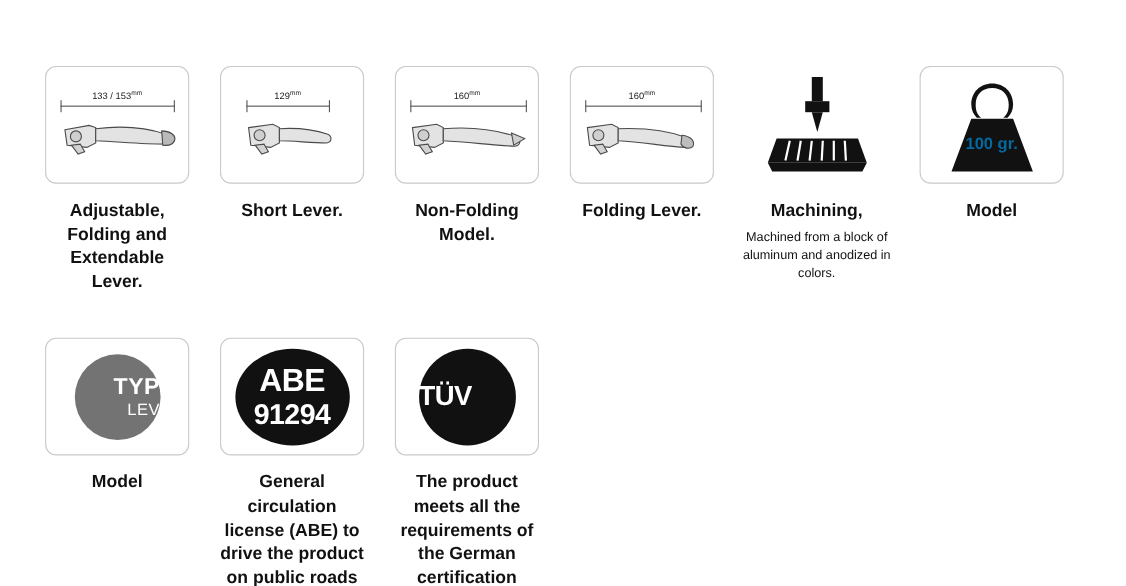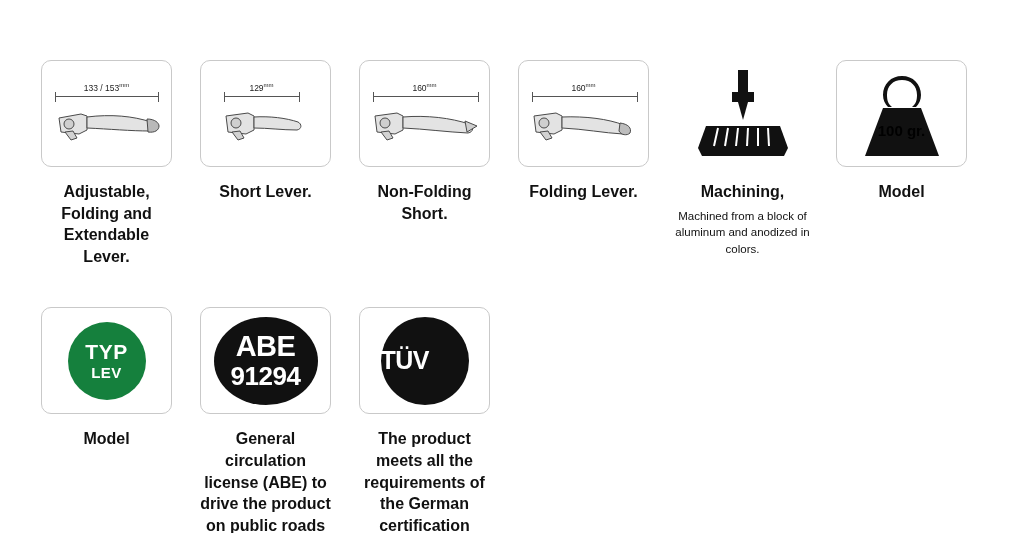--- a/index.html
+++ b/index.html
@@ -119,36 +119,36 @@
   .lever-svg {
     position: absolute;
     left: 4px;
     top: 38px;
   }
   
   .badge-circle {
     width: 78px;
     height: 78px;
     border-radius: 50%;
-    background: #15803d;
+    background: #737373;
     color: #ffffff;
     display: flex;
     flex-direction: column;
-    align-items: center;
+    align-items: flex-end;
     justify-content: center;
     line-height: 1;
   }
   .badge-circle .l1 {
     font-size: 21px;
     font-weight: bold;
     letter-spacing: 0.5px;
   }
   .badge-circle .l2 {
     font-size: 15px;
-    font-weight: bold;
+    font-weight: normal;
     margin-top: 3px;
     letter-spacing: 0.5px;
   }
   .badge-abe {
     width: 104px;
     height: 88px;
     border-radius: 50%;
     background: #111111;
     color: #ffffff;
     display: flex;
@@ -181,21 +181,21 @@
   .badge-tuv .l1 {
     font-size: 25px;
     font-weight: bold;
     letter-spacing: -0.5px;
   }
   .weight-label {
     position: absolute;
     left: 0; right: 0;
     top: 56px;
     text-align: center;
-    color: #000000;
+    color: #0369a1;
     font-size: 15px;
     font-weight: bold;
   }
 </style>
 </head>
 <body>
 
 <div class="sheet">
   <div class="grid">
 
@@ -247,21 +247,21 @@
               <g fill="#e3e3e3" stroke="#4a4a4a" stroke-width="1">
                 <path d="M6 12 L28 9 L34 12 L34 26 L26 30 L8 28 Z"></path>
                 <circle cx="16" cy="19" r="5" fill="#cfcfcf"></circle>
                 <path d="M34 13 C58 11, 82 14, 100 20 C105 22, 105 28, 99 29 C78 28, 56 25, 34 24 Z"></path>
                 <path d="M12 28 L18 36 L24 34 L20 27 Z" fill="#d2d2d2"></path>
                 <path d="M96 17 L108 22 L98 28 Z" fill="#cfcfcf"></path>
               </g>
             </svg>
           </div>
         </div>
-        <div class="caption">Non-Folding Short.</div>
+        <div class="caption">Non-Folding Model.</div>
       </div>
 
       <div class="cell">
         <div class="box">
           <div class="lever-wrap">
             <div class="dimline" style="left:8px;right:6px;"></div>
             <div class="dimlabel"><span>160</span><span class="mm">mm</span></div>
             <svg class="lever-svg" width="112" height="46" viewBox="0 0 112 46">
               <g fill="#e3e3e3" stroke="#4a4a4a" stroke-width="1">
                 <path d="M6 12 L28 9 L34 12 L34 26 L26 30 L8 28 Z"></path>

